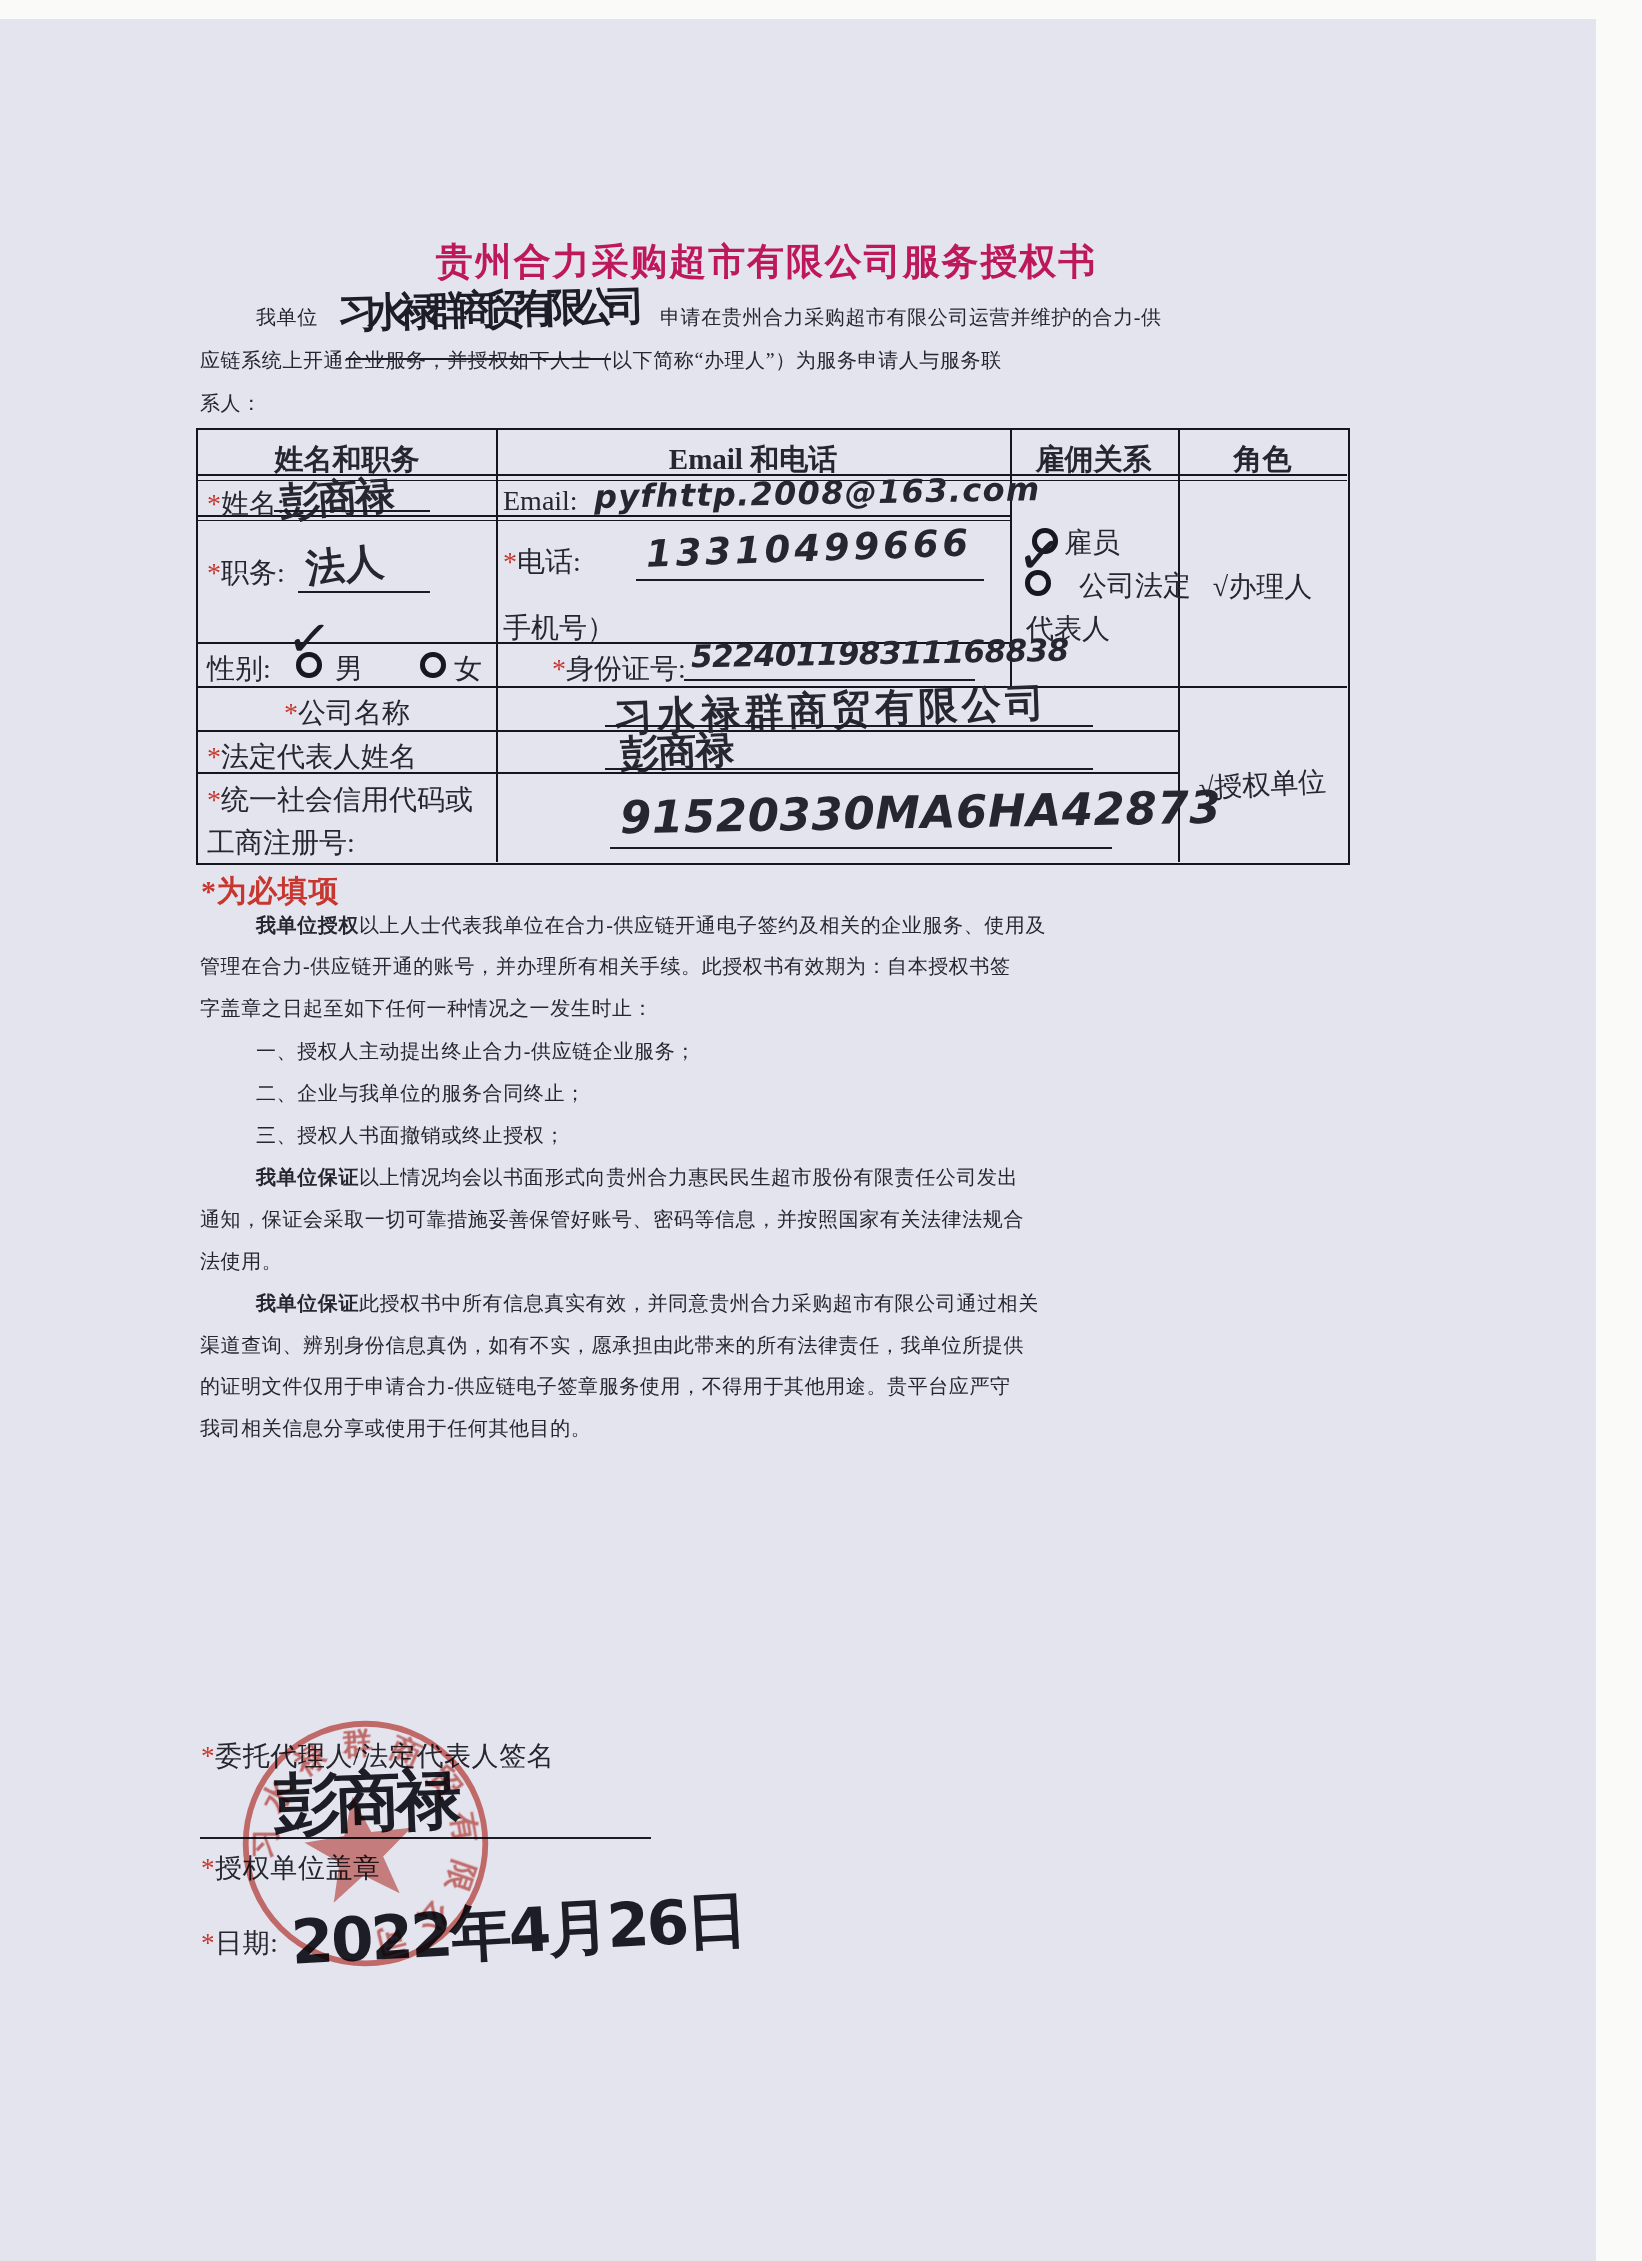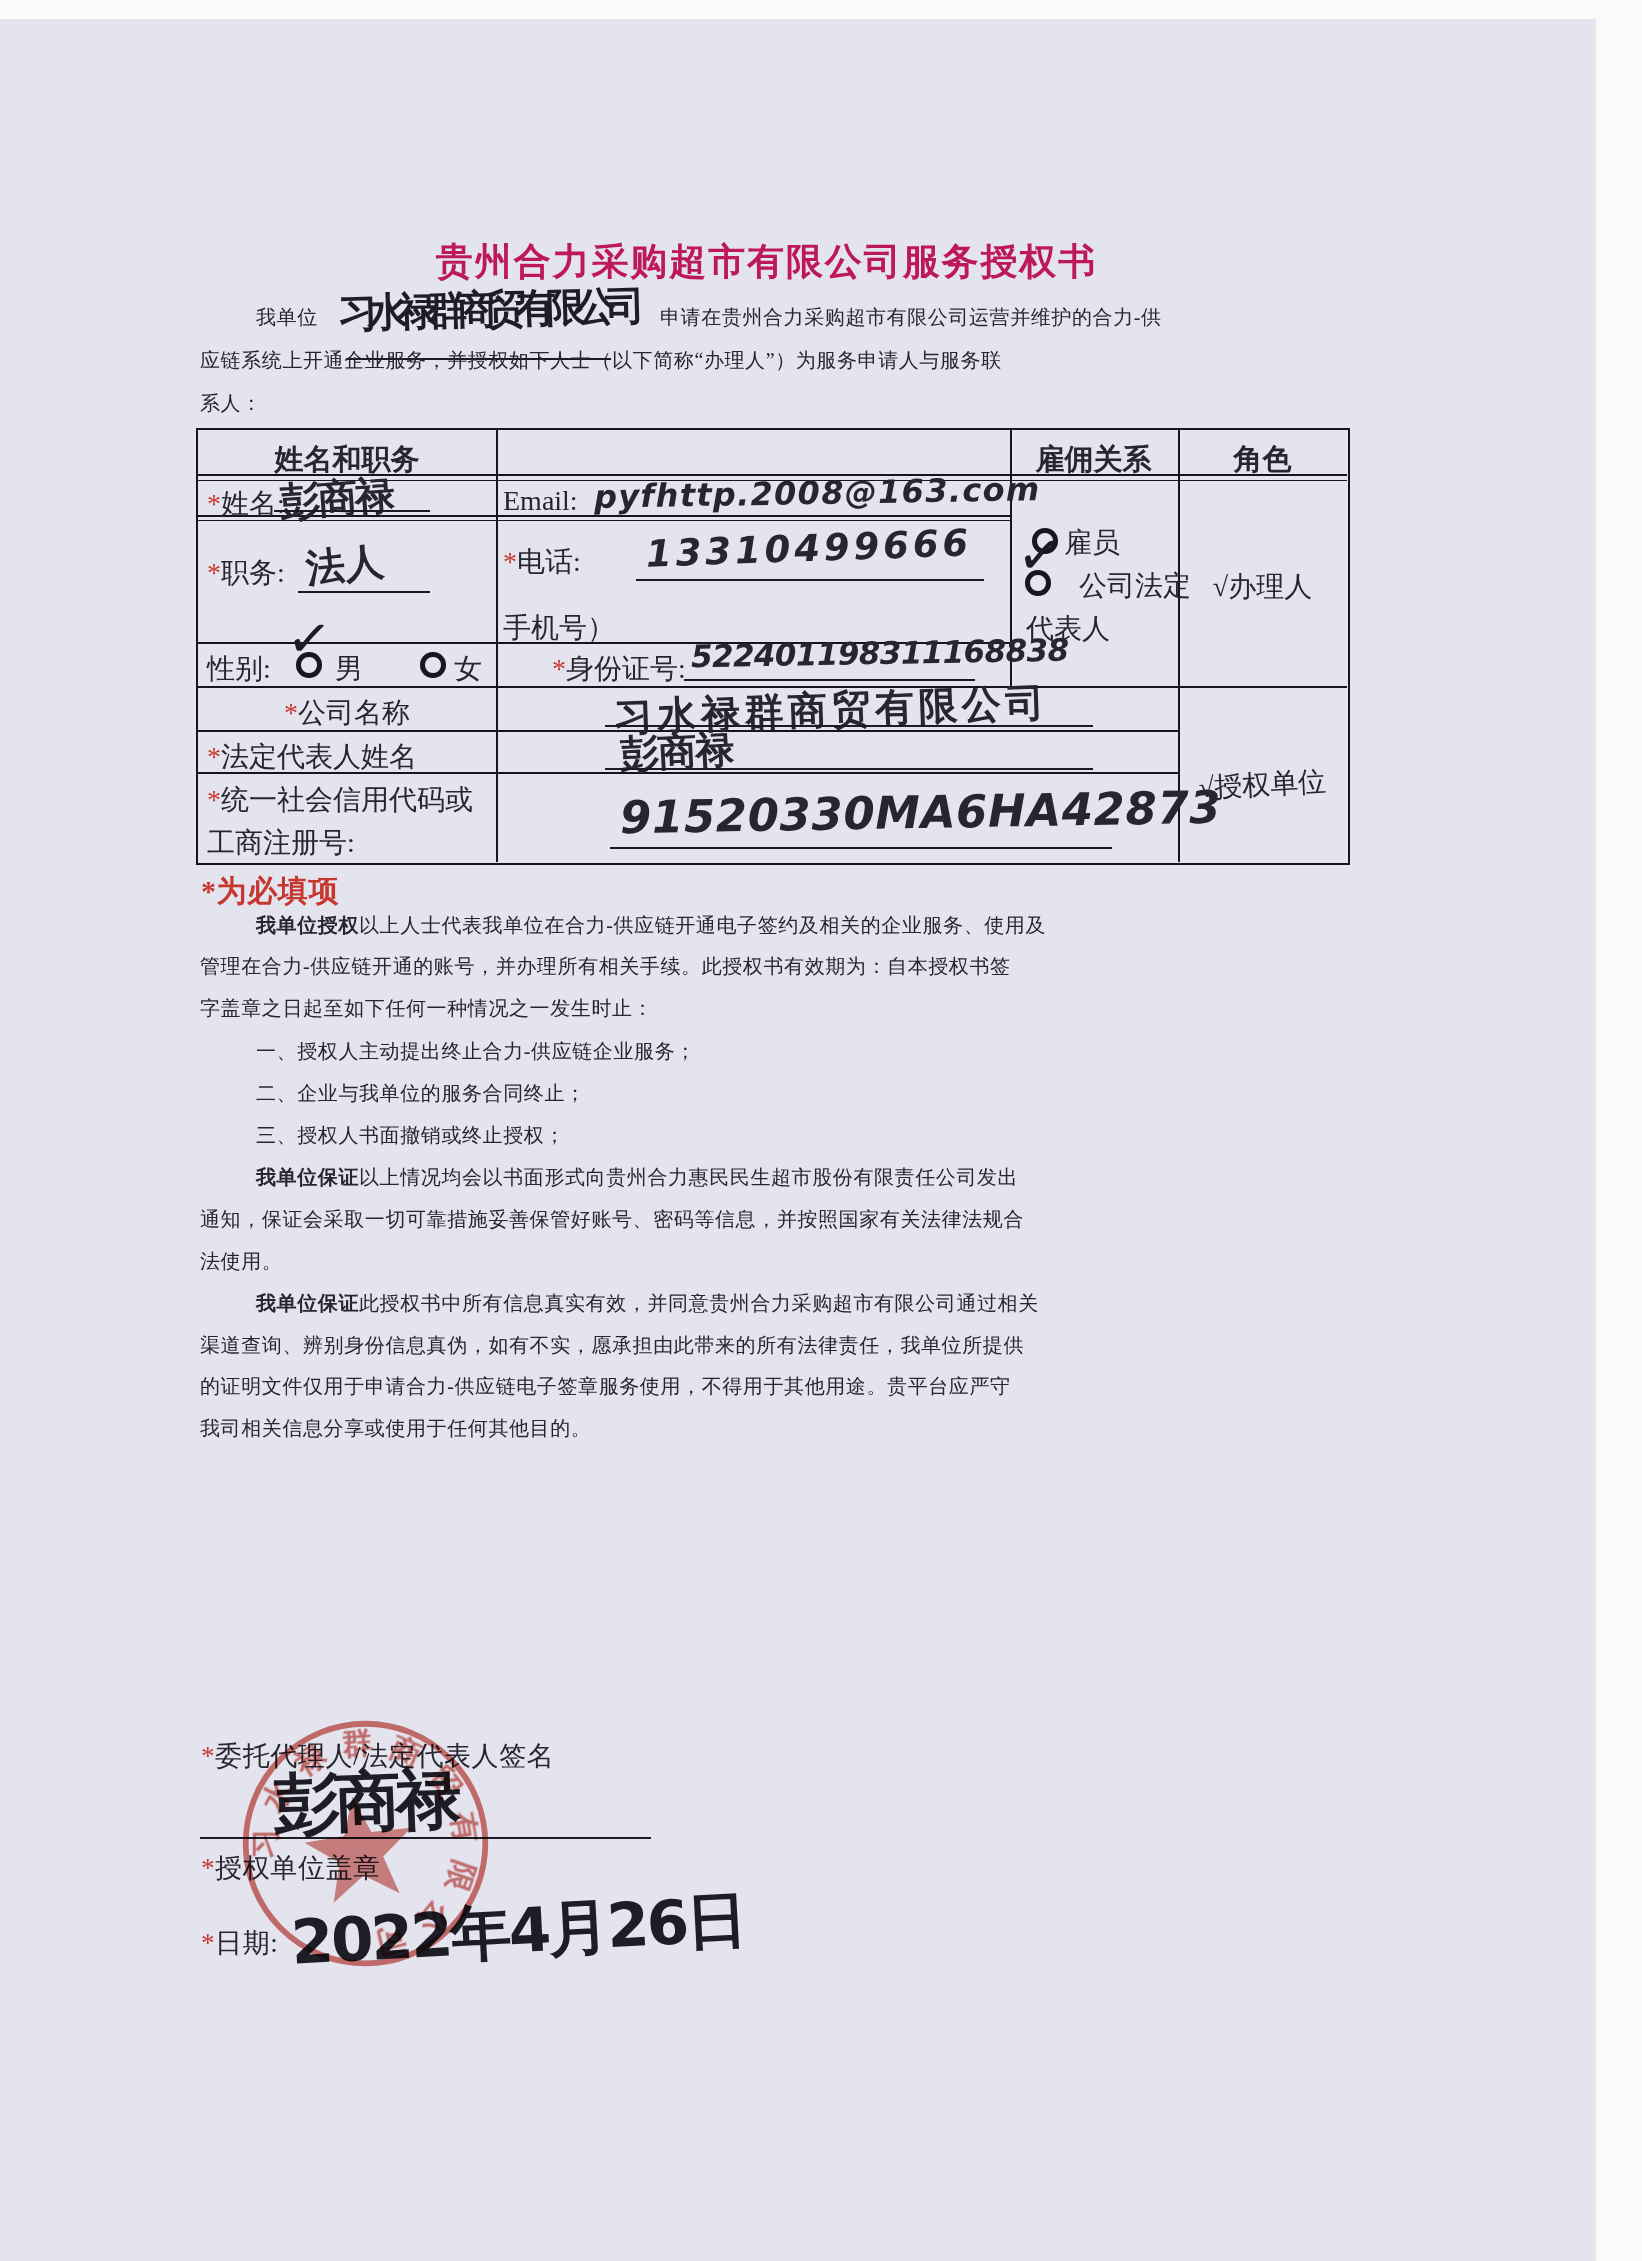--- a/index.html
+++ b/index.html
@@ -53,20 +53,21 @@
   <div class="hline" style="left:0;top:44px;width:1149px;height:1.9px;"></div>
   <div class="hline" style="left:0;top:50px;width:1149px;height:1.3px;"></div>
   <div class="hline" style="left:0;top:85px;width:812px;height:1.9px;"></div>
   <div class="hline" style="left:0;top:90px;width:812px;height:1.3px;"></div>
   <div class="hline" style="left:0;top:212px;width:812px;height:1.9px;"></div>
   <div class="hline" style="left:0;top:256px;width:1149px;height:1.9px;"></div>
   <div class="hline" style="left:0;top:300px;width:980px;height:1.9px;"></div>
   <div class="hline" style="left:0;top:342px;width:980px;height:1.9px;"></div>
 
   <div class="tcell thead" style="left:0;top:10.3px;width:298px;">姓名和职务</div>
+  <div class="tcell thead" style="left:298px;top:10.3px;width:514px;">Email 和电话</div>
   <div class="tcell thead" style="left:812px;top:10.3px;width:167px;">雇佣关系</div>
   <div class="tcell thead" style="left:980px;top:10.3px;width:169px;">角色</div>
 
   <div class="tcell" style="left:9px;top:55px;"><span class="red">*</span><span>姓名:</span></div>
   <div class="tcell hw" style="left:82px;top:41px;font-size:40px;transform:rotate(-4deg);letter-spacing:-2.6px;">彭商禄</div>
   <div class="ul" style="left:76px;top:80px;width:156px;"></div>
   <div class="tcell" style="left:305px;top:55px;">Email:</div>
   <div class="tcell hwl" style="left:396px;top:44px;font-size:32px;letter-spacing:1.3px;transform:rotate(-1deg);">pyfhttp.2008@163.com</div>
 
   <div class="tcell" style="left:9px;top:124px;"><span class="red">*</span><span>职务:</span></div>

